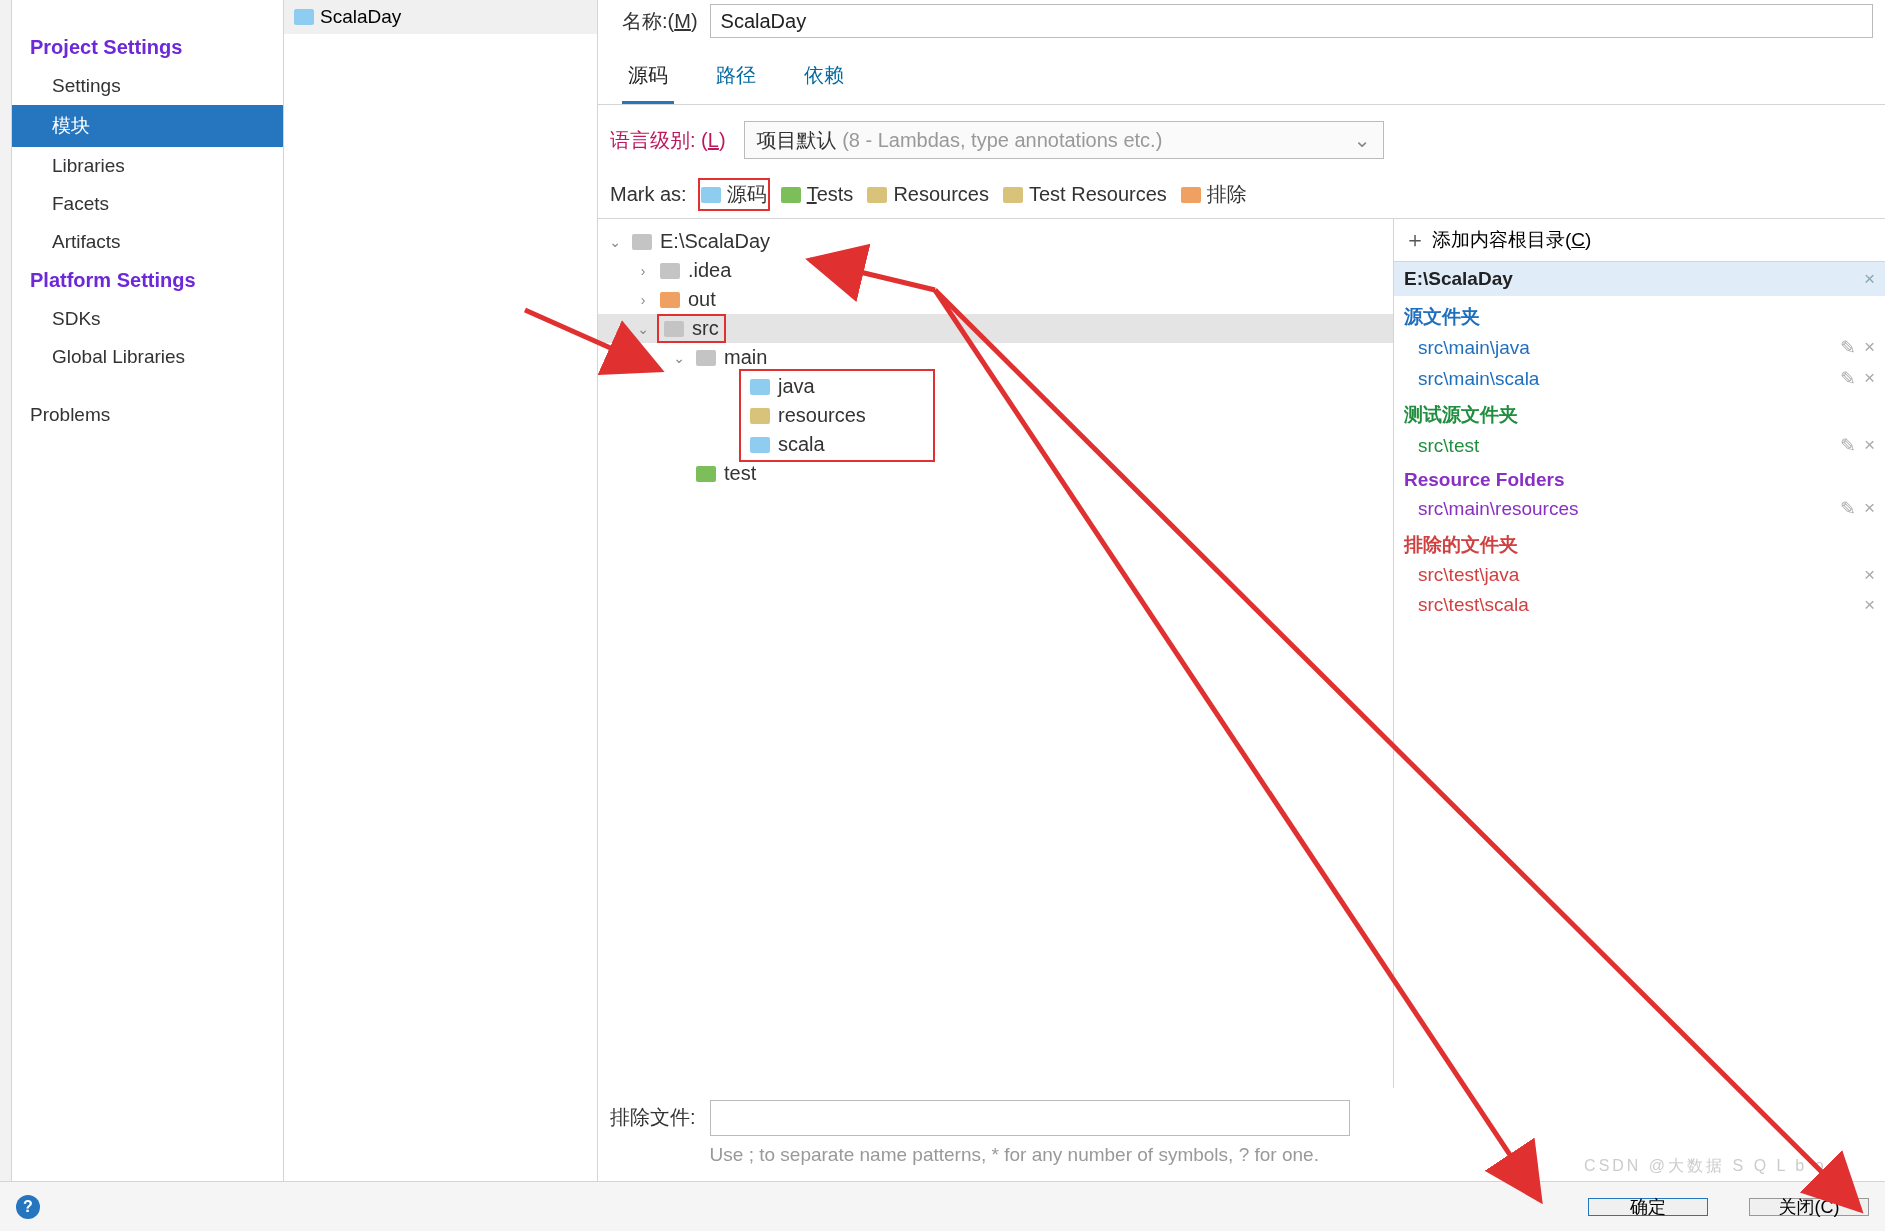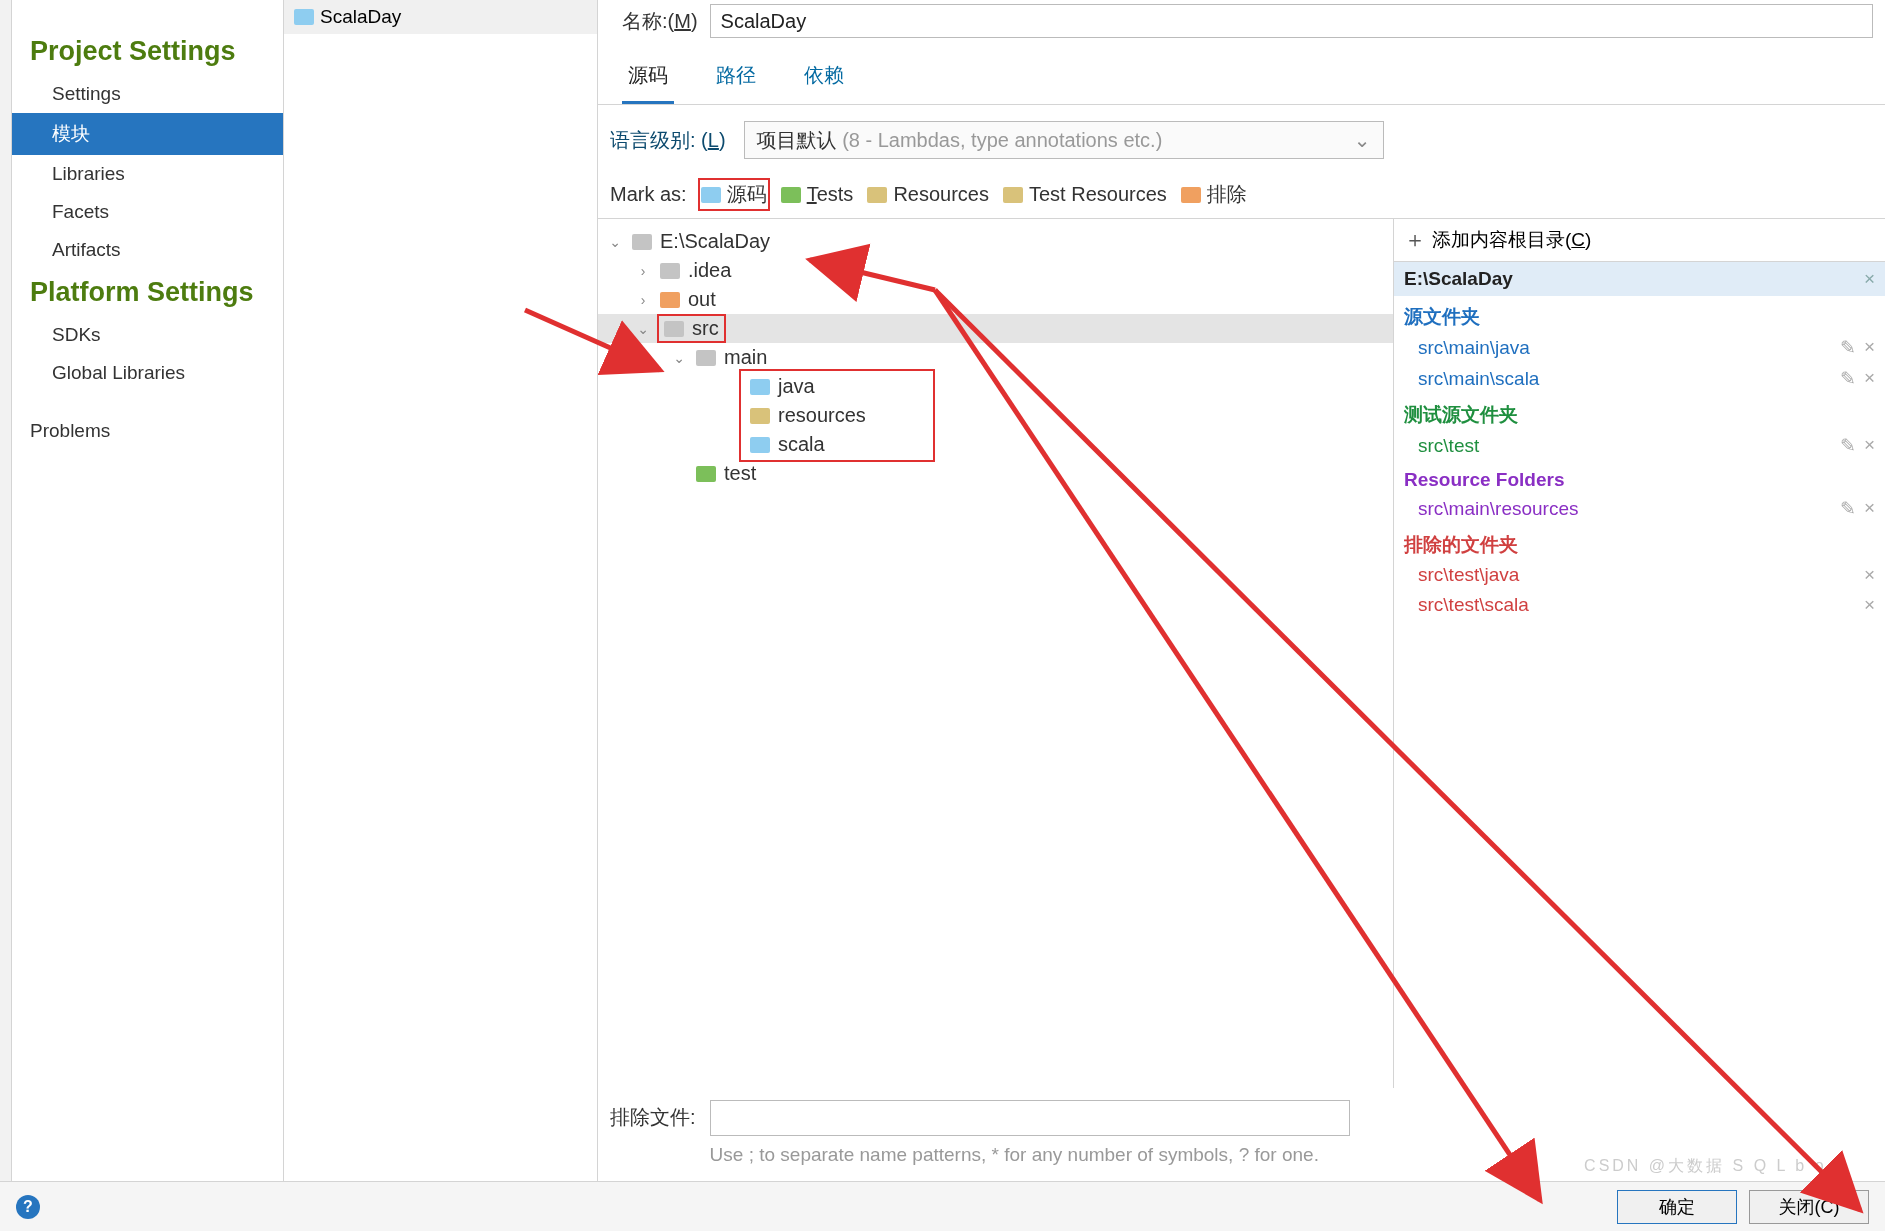--- a/index.html
+++ b/index.html
@@ -1,40 +1,40 @@
 <!DOCTYPE html>
 <html><head>
 <meta charset="utf-8">
 <style>
   * { box-sizing: border-box; margin: 0; padding: 0; font-family: "Segoe UI", "Microsoft YaHei", Arial, sans-serif; }
   body { background: #fff; width: 1885px; height: 1231px; overflow: hidden; position: relative; }
   .app { display: flex; height: 1181px; }
   .left-col { width: 12px; background:#f2f2f2; border-right:1px solid #d4d4d4; }
   .settings-nav { width: 272px; background:#fff; border-right:1px solid #d4d4d4; padding-top:28px; }
-  .settings-nav .group-title { font-weight:700; font-size:27px; padding:8px 18px; color:#4d7c0f; }
+  .settings-nav .group-title { font-weight:700; font-size:20px; padding:8px 18px; color:#6d28d9; }
   .settings-nav .item { font-size:19px; padding:8px 18px 8px 40px; color:#333; cursor:pointer; }
   .settings-nav .item.selected { background:#2675bf; color:#fff; }
   .tree-col { width: 314px; background:#fff; border-right:1px solid #d4d4d4; }
   .tree-col .module-row { display:flex; align-items:center; gap:6px; padding:6px 10px; font-size:19px; background:#f0f0f0; }
   .folder-icon { width:20px; height:16px; display:inline-block; border-radius:2px; }
   .folder-blue { background:#8ecdf0; }
   .folder-gray { background:#c4c4c4; }
   .folder-orange { background:#f0a060; }
   .folder-green { background:#7cbf5a; }
   .folder-yellow { background:#d9c27a; }
   .main-col { flex:1; display:flex; flex-direction:column; }
   .name-row { display:flex; align-items:center; padding:4px 12px 10px 24px; gap:12px; }
   .name-row label { font-size:20px; color:#333; white-space:nowrap; }
   .u { text-decoration:underline; }
   .name-input { flex:1; height:34px; border:1px solid #bbb; padding:4px 10px; font-size:20px; color:#222; background:#fff; }
   .tabs-row { display:flex; gap:36px; padding:0 24px; border-bottom:1px solid #d4d4d4; }
   .tab { padding:14px 6px 12px 6px; font-size:20px; color:#0369a1; cursor:pointer; }
   .tab.active { border-bottom:3px solid #2675bf; color:#222; }
   .lang-row { display:flex; align-items:center; gap:18px; padding:16px 12px; }
-  .lang-label { font-size:20px; color:#0c4a6e; }
+  .lang-label { font-size:20px; color:#be185d; }
   .lang-select { flex:0 0 640px; height:38px; border:1px solid #bbb; display:flex; align-items:center; padding:0 12px; font-size:20px; color:#333; justify-content:space-between; background:#fafafa;text-align:right; }
   .lang-select .hint { color:#999; }
   .lang-select .chev { color:#888; }
   .mark-row { display:flex; align-items:center; gap:14px; padding:6px 12px 10px 12px; font-size:20px; color:#333; }
   .mark-btn { display:inline-flex; align-items:center; gap:6px; cursor:pointer; }
   .box-red { outline:2px solid #e03030; outline-offset:1px; }
   .workspace { flex:1; display:flex; border-top:1px solid #d4d4d4; min-height:0; }
   .file-tree { flex:1; padding:8px 0; font-size:20px; color:#333; overflow:auto; position:relative; }
   .ft-row { display:flex; align-items:center; gap:8px; padding:3px 8px; cursor:pointer; }
   .ft-row .exp { width:18px; text-align:center; color:#888; font-size:14px; }
@@ -50,21 +50,21 @@
   .cr-path { padding:4px 10px 4px 24px; display:flex; justify-content:space-between; align-items:center; }
   .cr-path .actions { color:#aaa; display:flex; gap:8px; }
   .exclude-row { display:flex; align-items:flex-start; gap:14px; padding:12px; }
   .exclude-row label { font-size:20px; color:#333; padding-top:4px; }
   .exclude-box { width:640px; }
   .exclude-input { width:100%; height:36px; border:1px solid #bbb; background:#fff; padding:4px 8px; }
   .exclude-hint { color:#999; font-size:19px; padding-top:6px; line-height:1.4; }
   .footer { position:absolute; left:0; right:0; bottom:0; height:50px; border-top:1px solid #d4d4d4; background:#f5f5f5; display:flex; align-items:center; justify-content:space-between; padding:0 16px; }
   .help-icon { width:24px; height:24px; border-radius:50%; background:#2675bf; color:#fff; display:flex; align-items:center; justify-content:center; font-weight:700; font-size:16px; }
   .footer-btns { display:flex; gap:12px; }
-  .btn { min-width:120px; height:34px; border:1px solid #999; background:#f0f0f0; font-size:18px; display:flex; align-items:center; justify-content:center; cursor:pointer; }
+  .btn { min-width:120px; height:18px; border:1px solid #999; background:#f0f0f0; font-size:18px; display:flex; align-items:center; justify-content:center; cursor:pointer;margin-left:29px; }
   .btn.primary { border:1px solid #2675bf; }
   .watermark { position:absolute; right:40px; bottom:54px; color:#ccc; font-size:16px; letter-spacing:3px; }
   
   .arrow-svg { position:absolute; left:0; top:0; width:1885px; height:1231px; pointer-events:none; }
 </style>
 </head>
 <body>
 
 <div class="app">
   <div class="left-col"></div>

